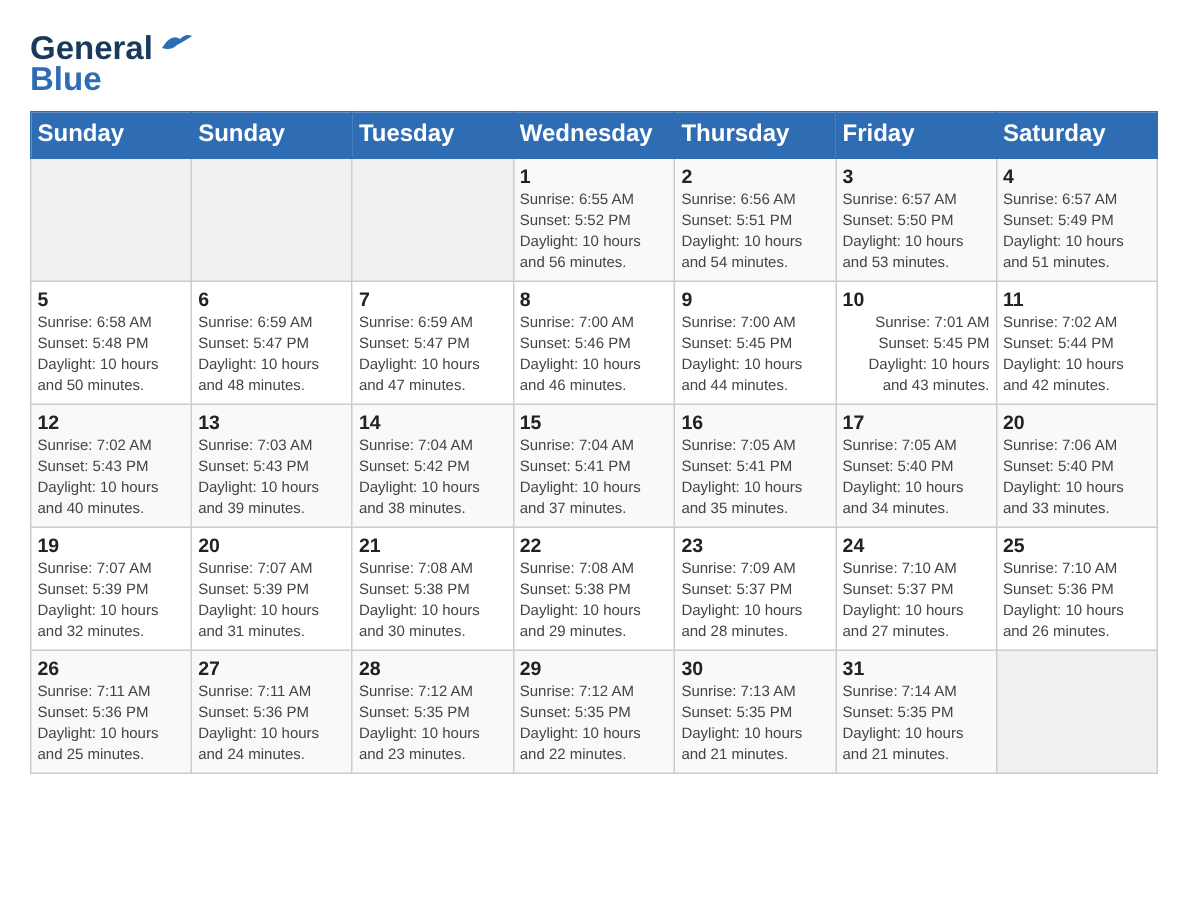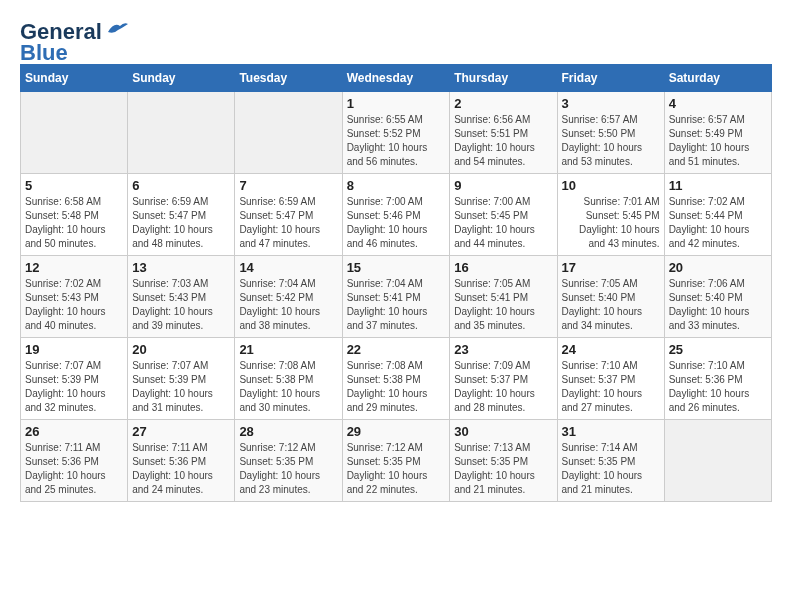--- a/index.html
+++ b/index.html
@@ -7,20 +7,21 @@
       font-family: Arial, sans-serif;
       background: #fff;
       width: 792px;
       min-height: 612px;
       padding: 20px;
     }
     .header-section {
       display: flex;
       justify-content: space-between;
       align-items: flex-start;
+      margin-bottom: 10px;
     }
     .logo {
       display: flex;
       flex-direction: column;
       align-items: flex-start;
     }
     .title-section {
       text-align: right;
     }
     .month-year {
@@ -35,21 +36,21 @@
     .calendar {
       width: 100%;
       border-collapse: collapse;
       font-size: 11px;
     }
     .calendar th {
       background-color: #2e6db4;
       color: #fff;
       padding: 6px 4px;
       text-align: left;
-      font-size: 12px;
+      font-size: 16px;
       font-weight: bold;
       border: 1px solid #2e6db4;
     }
     .calendar td {
       border: 1px solid #ccc;
       vertical-align: top;
       padding: 4px;
       width: 108px;
       min-height: 80px;
       background: #fff;

